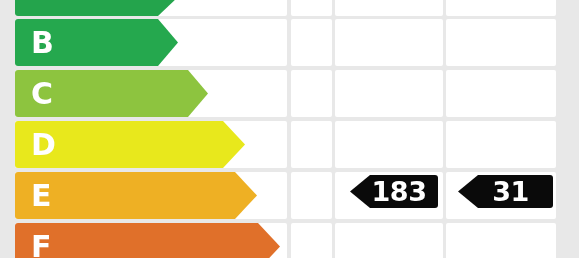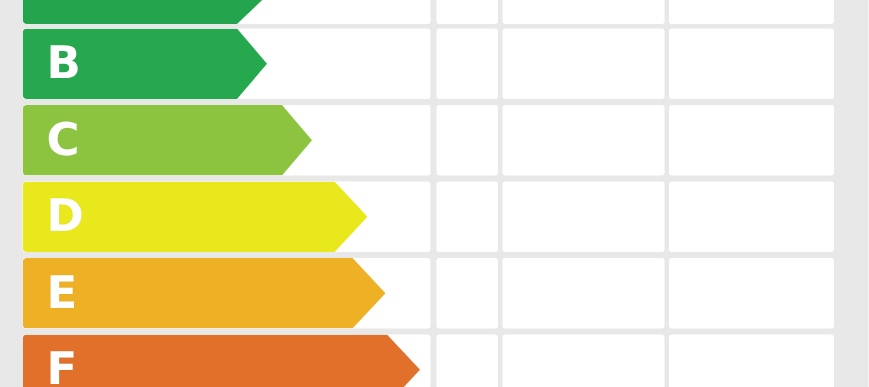--- a/index.html
+++ b/index.html
@@ -118,15 +118,21 @@
       </div>
       <div class="band" style="left: 15px; top: 121px; height: 47px; width: 230px; background: rgb(232, 232, 28); clip-path: polygon(0px 0px, 90.4348% 0px, 100% 50%, 90.4348% 100%, 0px 100%);">
         <span class="band-letter">D</span>
       </div>
       <div class="band" style="left: 15px; top: 172px; height: 47px; width: 242px; background: rgb(238, 176, 36); clip-path: polygon(0px 0px, 90.9091% 0px, 100% 50%, 90.9091% 100%, 0px 100%);">
         <span class="band-letter">E</span>
       </div>
       <div class="band" style="left: 15px; top: 223px; height: 47px; width: 265px; background: rgb(224, 112, 42); clip-path: polygon(0px 0px, 91.6981% 0px, 100% 50%, 91.6981% 100%, 0px 100%);">
         <span class="band-letter">F</span>
       </div>
+      <div class="badge" style="left: 350px; top: 175px; width: 88px; height: 33px; background: rgb(10, 10, 10); clip-path: polygon(0px 50%, 22.7273% 0px, 100% 0px, 100% 100%, 22.7273% 100%);">
+        <span class="badge-text" style="color: rgb(255, 255, 255);">183</span>
+      </div>
+      <div class="badge" style="left: 458px; top: 175px; width: 95px; height: 33px; background: rgb(10, 10, 10); clip-path: polygon(0px 50%, 21.0526% 0px, 100% 0px, 100% 100%, 21.0526% 100%);">
+        <span class="badge-text" style="color: rgb(255, 255, 255);">31</span>
+      </div>
     </div>
 
 </div>
 
 </body></html>

